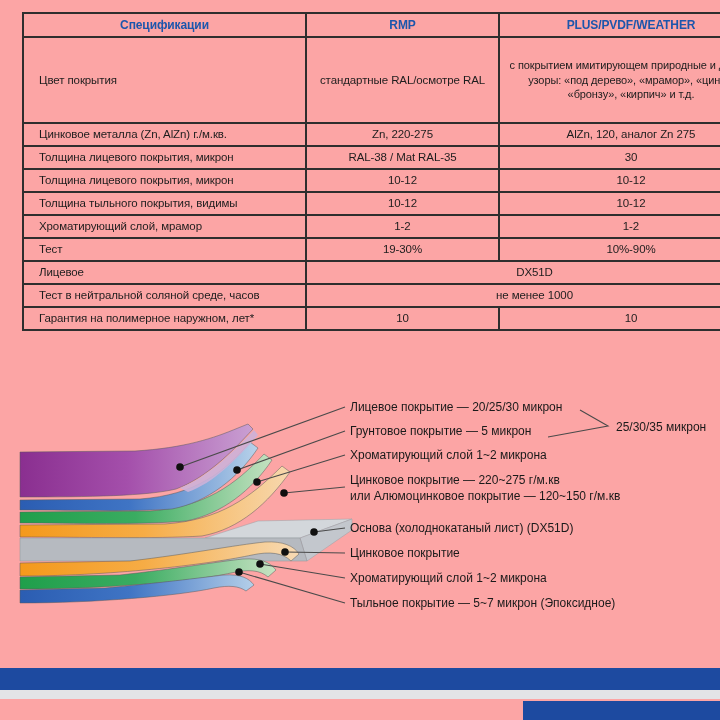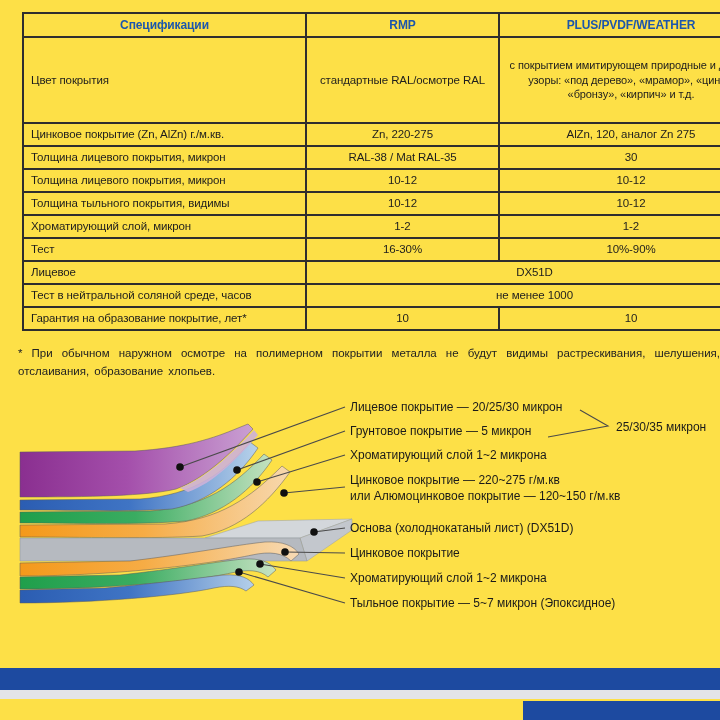--- a/index.html
+++ b/index.html
@@ -1,26 +1,26 @@
 <!DOCTYPE html>
 <html style="--header-text: #1c56ac; --footer-bar: #1d4aa0; --footer-strip: #e3e4e7; --layer-purple: #8a2f90; --layer-purple-pale: #cdb1d8; --layer-blue: #2b5db2; --layer-blue-pale: #bcd5eb; --layer-green: #1f9f4b; --layer-green-pale: #c8e3c3; --layer-orange: #f4991b; --layer-orange-pale: #f7d9b1; --layer-gray: #b6bac0; --layer-gray-light: #d3d7db;"><head>
 <meta charset="utf-8">
 <style>
   html,body{margin:0;padding:0;width:720px;height:720px;overflow:hidden;background:#fff;
     font-family:"Liberation Sans",sans-serif;-webkit-font-smoothing:antialiased;}
-  .page{position:relative;width:720px;height:720px;background:#fde047;}
+  .page{position:relative;width:720px;height:720px;background:#fca5a5;}
 
   
   .table-wrap{position:absolute;left:22px;top:12px;width:698px;overflow:hidden;}
   table.spec{border-collapse:collapse;table-layout:fixed;width:740px;
     font-size:11.5px;color:#1d1d1d;letter-spacing:-0.1px;}
   table.spec th,table.spec td{border:2px solid #2e2e2e;padding:1px 6px;line-height:1.25;}
   table.spec th{color:var(--header-text,#1c56ac);font-weight:700;font-size:12px;height:20px;text-align:center;}
   table.spec td{height:19px;}
-  table.spec td.lbl{text-align:left;padding-left:7px;}
+  table.spec td.lbl{text-align:left;padding-left:15px;}
   table.spec td.val{text-align:center;}
   tr.tall td{height:80px;}
   tr.tall td.pat{font-size:11px;line-height:1.35;padding:2px 4px;}
 
   
   .footnote{position:absolute;left:18px;top:344px;width:702px;font-size:11.5px;color:#222;
     line-height:1.6;text-align:justify;word-spacing:2px;margin:0;}
 
   
   .diagram{position:absolute;left:0;top:390px;}
@@ -52,67 +52,66 @@
           <th>PLUS/PVDF/WEATHER</th>
         </tr>
       </thead>
       <tbody>
         <tr class="tall">
           <td class="lbl">Цвет покрытия</td>
           <td class="val">стандартные RAL/осмотре RAL</td>
           <td class="val pat">с покрытием имитирующем природные и другие узоры: «под дерево», «мрамор», «цинк», «бронзу», «кирпич» и т.д.</td>
         </tr>
         <tr>
-          <td class="lbl">Цинковое покрытие (Zn, AlZn) г./м.кв.</td>
+          <td class="lbl">Цинковое металла (Zn, AlZn) г./м.кв.</td>
           <td class="val">Zn, 220-275</td>
           <td class="val">AlZn, 120, аналог Zn 275</td>
         </tr>
         <tr>
           <td class="lbl">Толщина лицевого покрытия, микрон</td>
           <td class="val">RAL-38 / Mat RAL-35</td>
           <td class="val">30</td>
         </tr>
         <tr>
           <td class="lbl">Толщина лицевого покрытия, микрон</td>
           <td class="val">10-12</td>
           <td class="val">10-12</td>
         </tr>
         <tr>
           <td class="lbl">Толщина тыльного покрытия, видимы</td>
           <td class="val">10-12</td>
           <td class="val">10-12</td>
         </tr>
         <tr>
-          <td class="lbl">Хроматирующий слой, микрон</td>
+          <td class="lbl">Хроматирующий слой, мрамор</td>
           <td class="val">1-2</td>
           <td class="val">1-2</td>
         </tr>
         <tr>
           <td class="lbl">Тест</td>
-          <td class="val">16-30%</td>
+          <td class="val">19-30%</td>
           <td class="val">10%-90%</td>
         </tr>
         <tr>
           <td class="lbl">Лицевое</td>
           <td class="val" colspan="2">DX51D</td>
         </tr>
         <tr>
           <td class="lbl">Тест в нейтральной соляной среде, часов</td>
           <td class="val" colspan="2">не менее 1000</td>
         </tr>
         <tr>
-          <td class="lbl">Гарантия на образование покрытие, лет*</td>
+          <td class="lbl">Гарантия на полимерное наружном, лет*</td>
           <td class="val">10</td>
           <td class="val">10</td>
         </tr>
       </tbody>
     </table>
   </div>
 
-  <p class="footnote">* При обычном наружном осмотре на полимерном покрытии металла не будут видимы растрескивания, шелушения, отслаивания, образование хлопьев.</p>
 
   <svg class="diagram" width="720" height="245" viewBox="0 0 720 245">
     <defs>
       <linearGradient id="gPurple" gradientUnits="userSpaceOnUse" x1="20" y1="0" x2="258" y2="0">
         <stop offset="0" style="stop-color:var(--layer-purple,#8a2f90)"></stop>
         <stop offset=".45" stop-color="#a44fab"></stop>
         <stop offset="1" stop-color="#cba3d4"></stop>
       </linearGradient>
       <linearGradient id="gBlue" gradientUnits="userSpaceOnUse" x1="20" y1="0" x2="262" y2="0">
         <stop offset="0" style="stop-color:var(--layer-blue,#2b5db2)"></stop>

